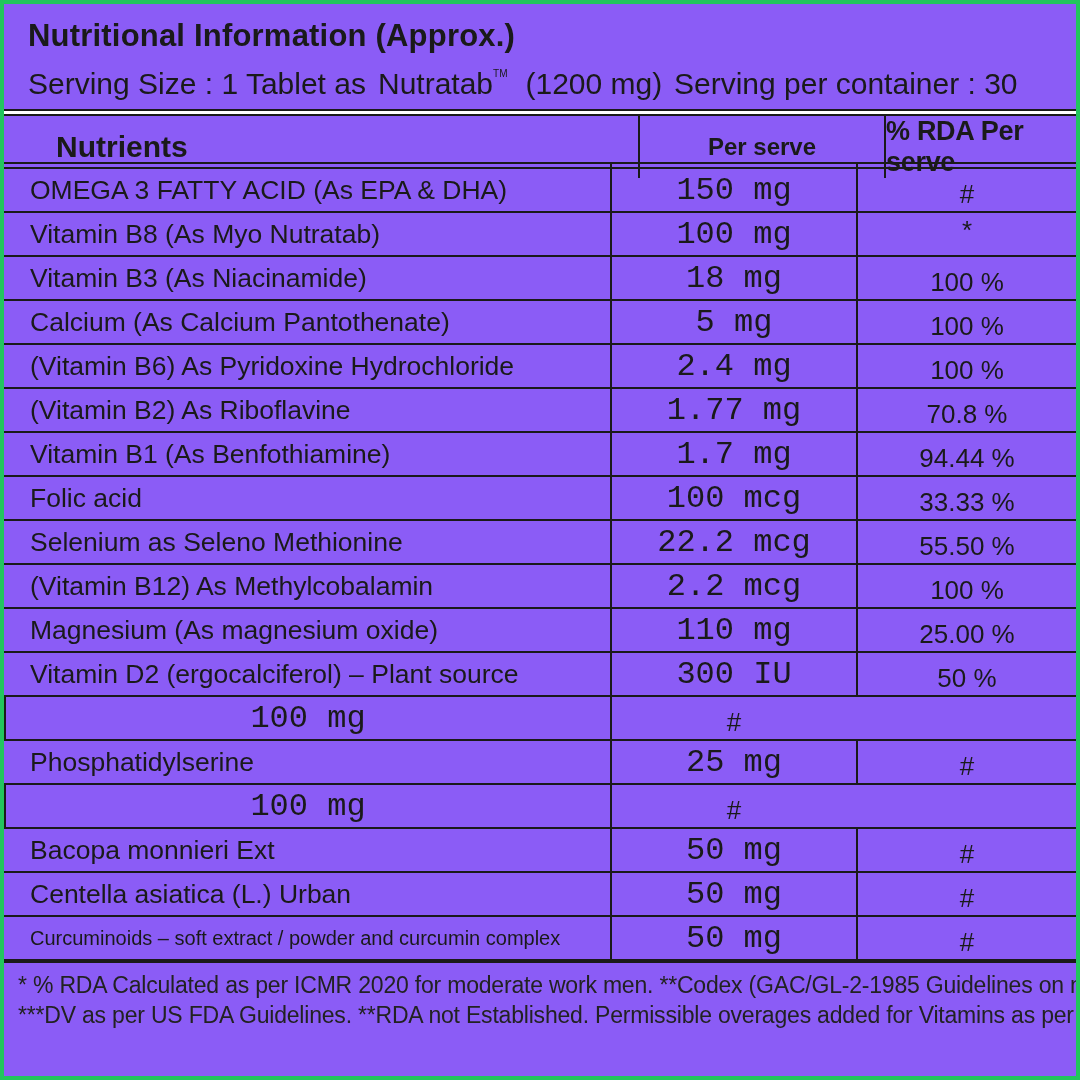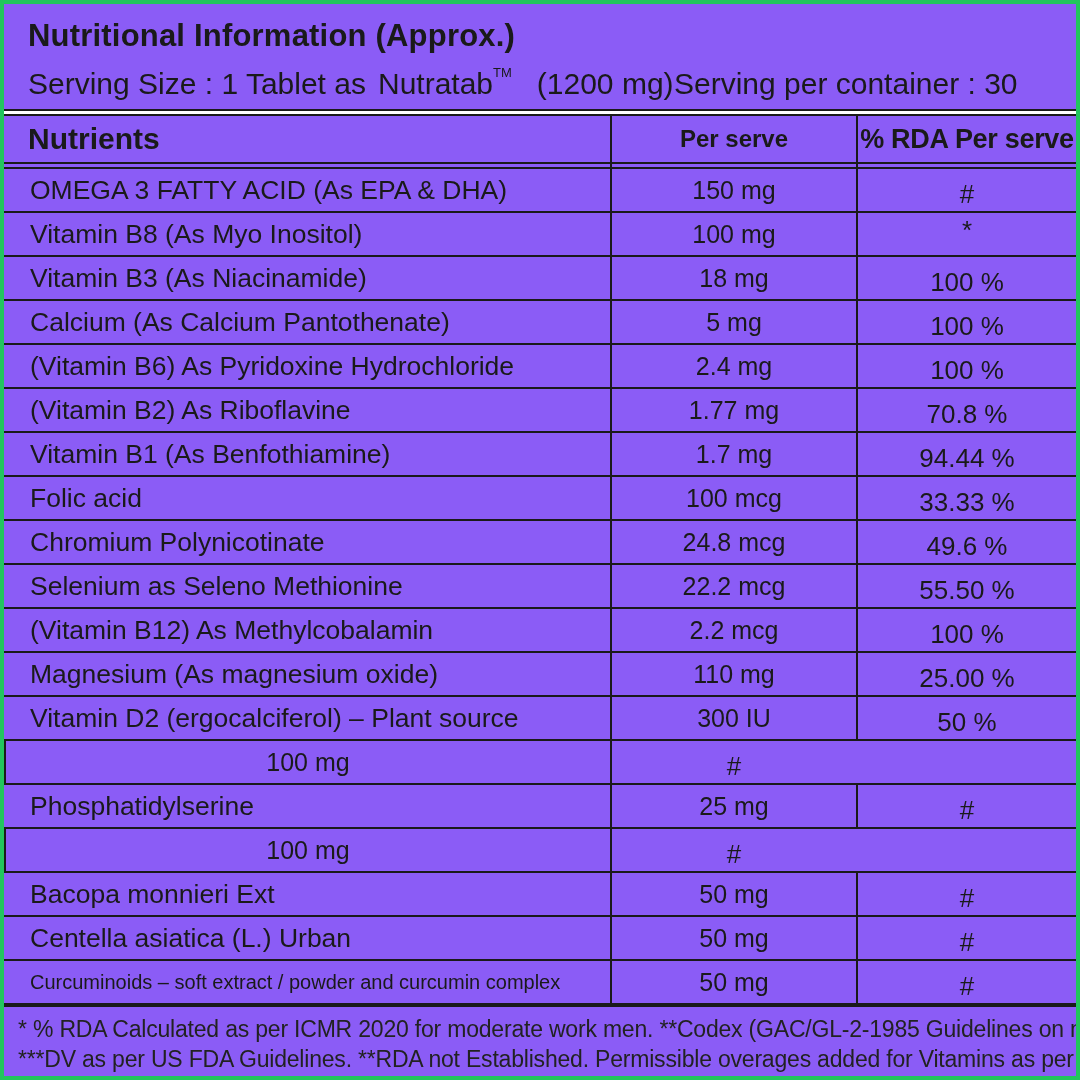--- a/index.html
+++ b/index.html
@@ -13,43 +13,43 @@
     display:flex; flex-direction:column;
     overflow:hidden;
   }
 
   
   .top { height:105px; padding:10px 18px 0 24px; flex:0 0 auto; }
   .title { font-size:31px; font-weight:bold; margin-top:4px; letter-spacing:0.2px; }
   .serving-line { display:flex; align-items:baseline; font-size:30px; margin-top:13px; white-space:nowrap; }
   .serving-size { width:646px; flex:0 0 auto; }
   .brand { margin-left:12px;margin-top:44px; }
-  .tm { font-size:13px; vertical-align:super; position:relative; top:-6px; letter-spacing:0; }
-  .suffix { margin-left:25px; }
+  .tm { font-size:10px; vertical-align:super; position:relative; top:-6px; letter-spacing:0; }
+  .suffix { margin-left:18px; }
 
   
   .rule { flex:0 0 auto; height:7px;
     background:linear-gradient(to bottom,#1a1a1a 0 2px,#ffffff 2px 5px,#1a1a1a 5px 7px); }
 
   
   .grid-row { display:grid; grid-template-columns:606px 246px 1fr; flex:0 0 auto; }
   .c1, .c2 { border-left:2px solid #1a1a1a; }
 
-  .thead { height:46px; font-weight:bold; }
+  .thead { height:46px; font-weight:bold;margin-left:28px; }
   .thead .c0 { font-size:30px; padding-left:24px; display:flex; align-items:center; }
   .thead .c1 { font-size:24px; display:flex; align-items:center; justify-content:center; }
   .thead .c2 { font-size:27px; letter-spacing:-0.3px; display:flex; align-items:center; justify-content:center; }
 
   .rule-row { height:7px; }
   .rule-row > div { height:100%; border-top:2px solid #1a1a1a; border-bottom:2px solid #1a1a1a; }
 
   .rows { display:flex; flex-direction:column; flex:0 0 auto; }
   .body-row { height:44px; border-bottom:2px solid #1a1a1a; }
   .body-row .c0 { font-size:26.5px; padding-left:26px; display:flex; align-items:center; white-space:nowrap; }
-  .body-row .c1 { font-size:25px; display:flex; align-items:center; justify-content:center; }
+  .body-row .c1 { font-size:32px; display:flex; align-items:center; justify-content:center;font-family:Liberation Mono, monospace; }
   .body-row .c2 { font-size:26px; display:flex; align-items:center; justify-content:center; padding-top:8px; }
   .body-row.sym-star .c2 { padding-top:0; padding-bottom:8px; }
   .body-row.small .c0 { font-size:20px; }
 
   
   .foot {
     flex:1 1 auto;
     border-top:2px solid #1a1a1a;
     padding:8px 12px 0 14px;
     font-size:23px; line-height:1.3; color:#222222;
@@ -84,21 +84,21 @@
     <div class="c2"></div>
   </div>
 
   <div class="rows">
       <div class="grid-row body-row">
     <div class="c0">OMEGA 3 FATTY ACID (As EPA &amp; DHA)</div>
     <div class="c1">150 mg</div>
     <div class="c2">#</div>
   </div>
       <div class="grid-row body-row sym-star">
-    <div class="c0">Vitamin B8 (As Myo Inositol)</div>
+    <div class="c0">Vitamin B8 (As Myo Nutratab)</div>
     <div class="c1">100 mg</div>
     <div class="c2">*</div>
   </div>
       <div class="grid-row body-row">
     <div class="c0">Vitamin B3 (As Niacinamide)</div>
     <div class="c1">18 mg</div>
     <div class="c2">100 %</div>
   </div>
       <div class="grid-row body-row">
     <div class="c0">Calcium (As Calcium Pantothenate)</div>
@@ -117,25 +117,20 @@
   </div>
       <div class="grid-row body-row">
     <div class="c0">Vitamin B1 (As Benfothiamine)</div>
     <div class="c1">1.7 mg</div>
     <div class="c2">94.44 %</div>
   </div>
       <div class="grid-row body-row">
     <div class="c0">Folic acid</div>
     <div class="c1">100 mcg</div>
     <div class="c2">33.33 %</div>
-  </div>
-      <div class="grid-row body-row">
-    <div class="c0">Chromium Polynicotinate</div>
-    <div class="c1">24.8 mcg</div>
-    <div class="c2">49.6 %</div>
   </div>
       <div class="grid-row body-row">
     <div class="c0">Selenium as Seleno Methionine</div>
     <div class="c1">22.2 mcg</div>
     <div class="c2">55.50 %</div>
   </div>
       <div class="grid-row body-row">
     <div class="c0">(Vitamin B12) As Methylcobalamin</div>
     <div class="c1">2.2 mcg</div>
     <div class="c2">100 %</div>

